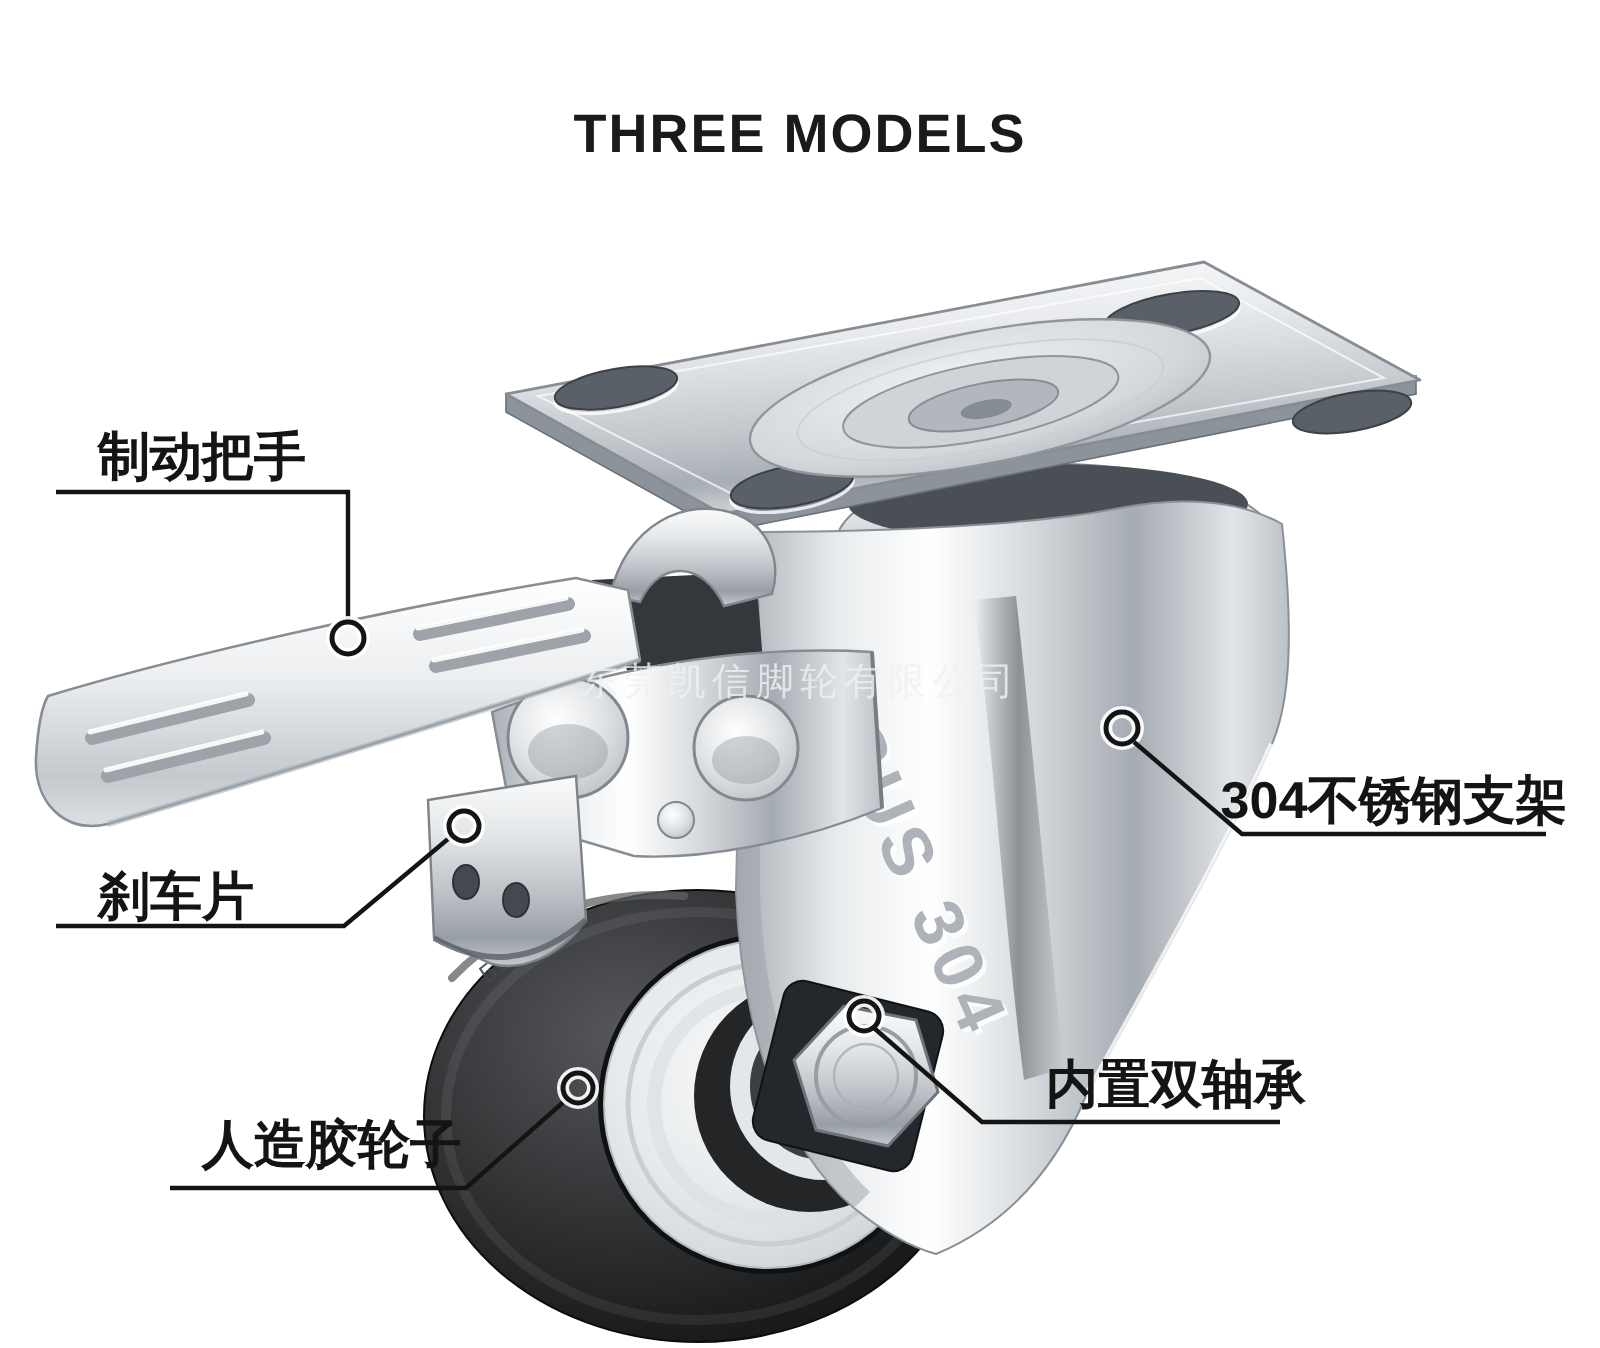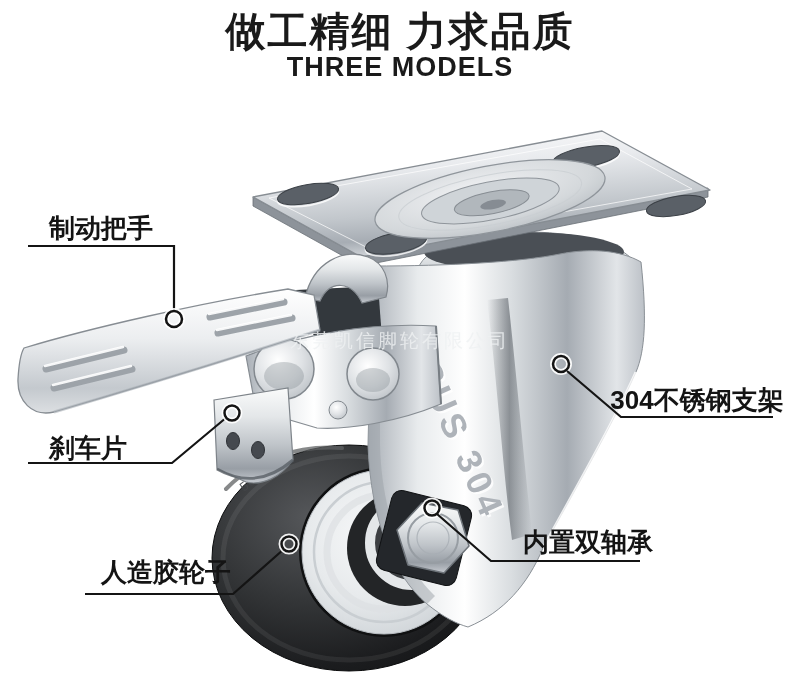--- a/index.html
+++ b/index.html
@@ -23,21 +23,20 @@
   .watermark{font-size:19px;letter-spacing:3px;fill:rgba(238,240,242,0.82);}
   .engrave-hi{font-size:35px;font-weight:700;letter-spacing:4px;fill:rgba(255,255,255,0.8);}
   .engrave{font-size:35px;font-weight:700;letter-spacing:4px;fill:#aeb3b9;}
   .tire-text{font-size:13px;letter-spacing:1px;fill:#45474a;opacity:.9;}
 </style>
 </head>
 <body>
 
 <div class="stage">
 
-  <div class="hdr-title">做工精细 力求品质</div>
   <div class="hdr-sub">THREE MODELS</div>
 
   <svg width="800" height="674" viewBox="0 0 800 674">
     <defs>
       <linearGradient id="plateG" x1="0" y1="0" x2="0.25" y2="1">
         <stop offset="0" stop-color="#ffffff"></stop>
           <stop offset="0.35" stop-color="#e9ebee"></stop>
         <stop offset="0.7" stop-color="#c2c7cc"></stop>
           <stop offset="0.88" stop-color="#a7adb4"></stop>
         <stop offset="1" stop-color="#d2d6da"></stop>

